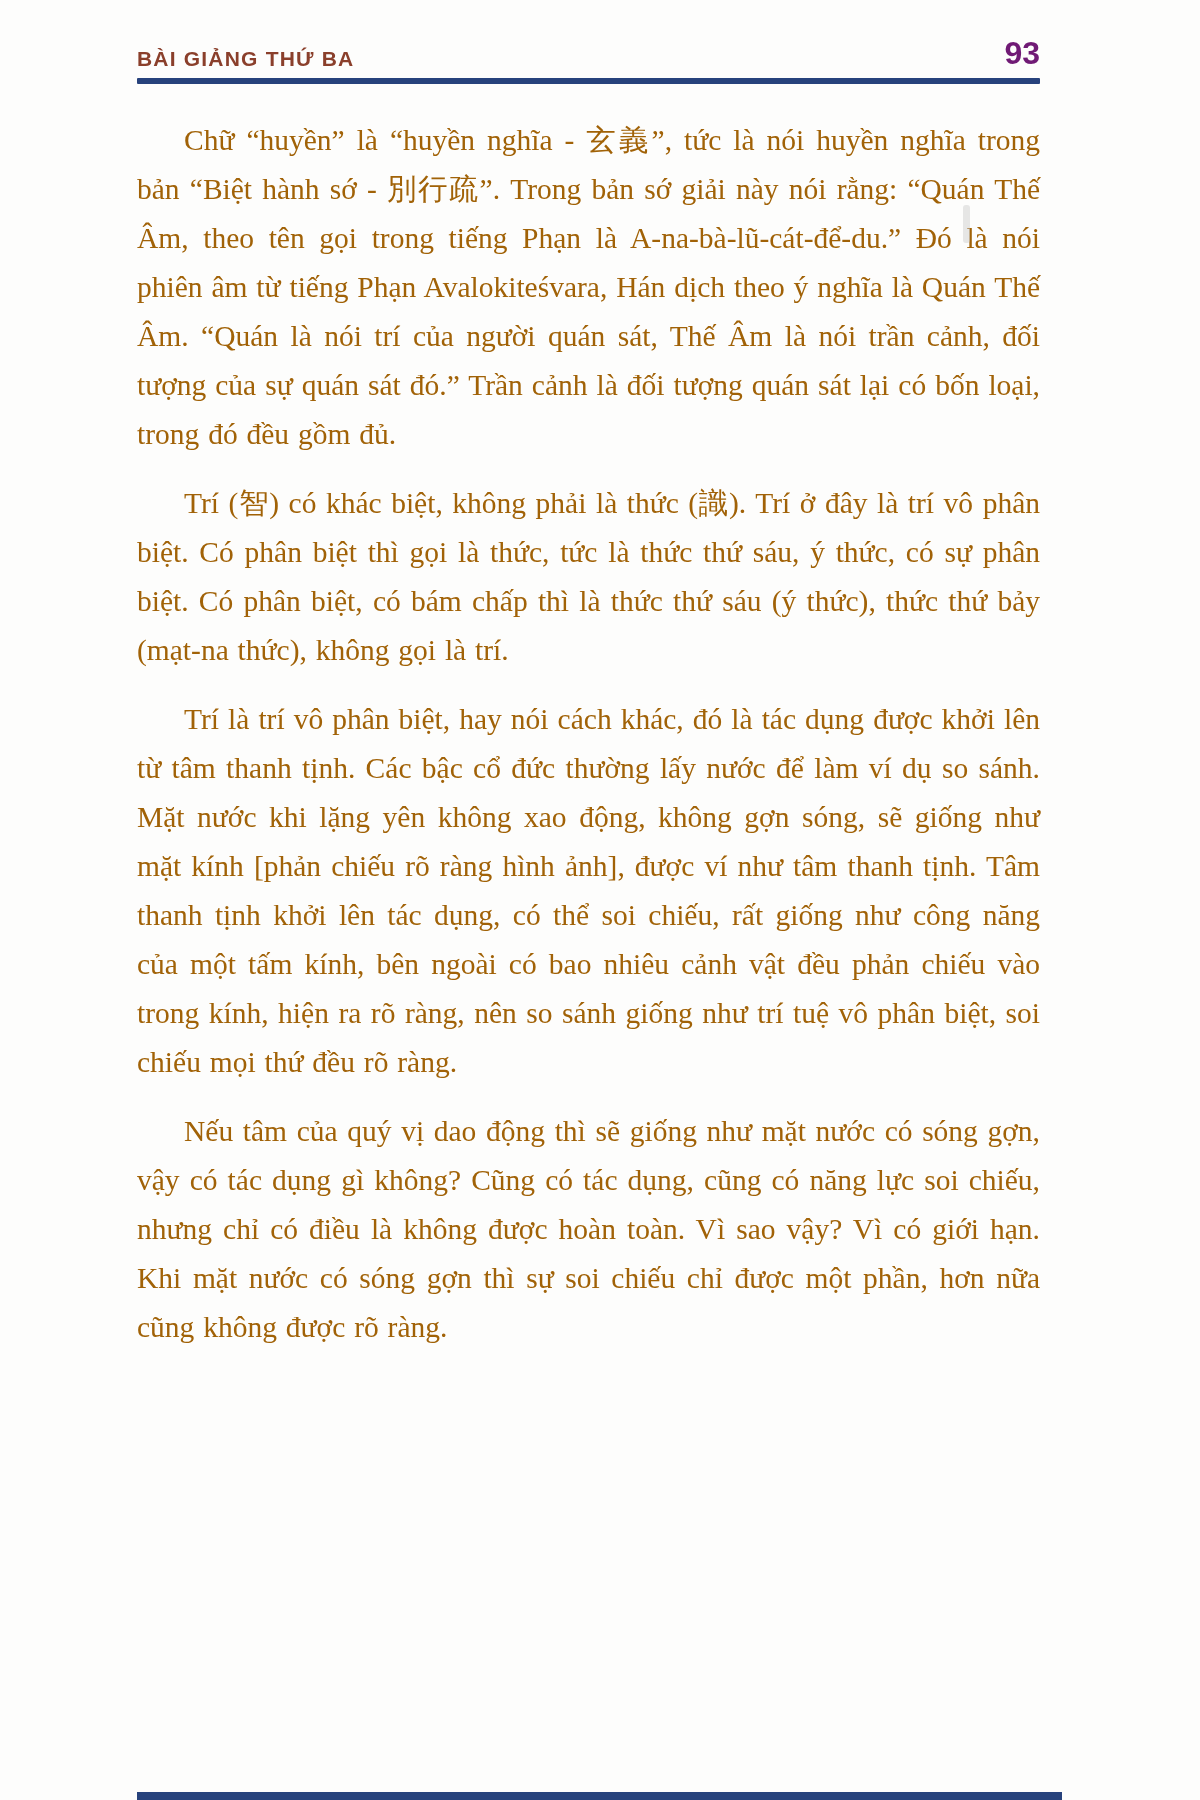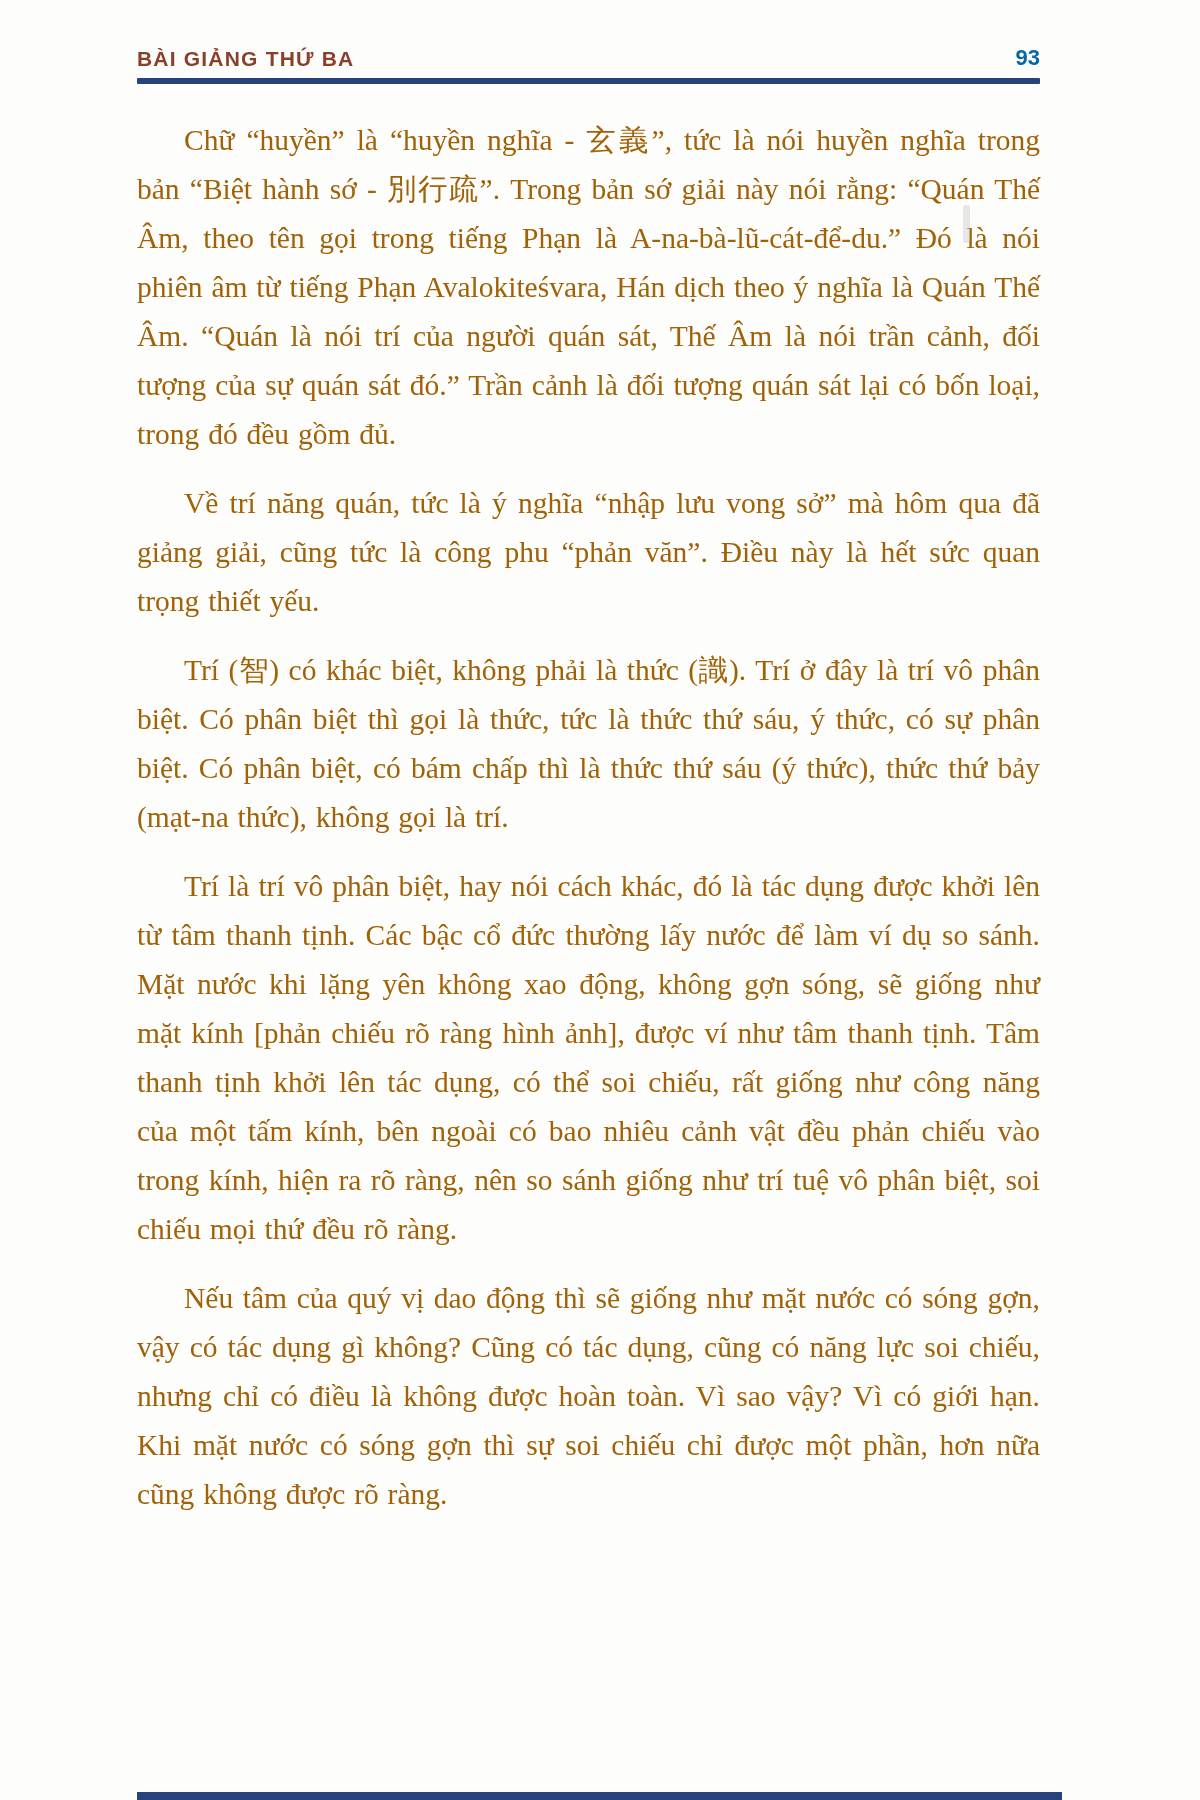--- a/index.html
+++ b/index.html
@@ -31,22 +31,22 @@
     font-family: "Liberation Sans", sans-serif;
     font-weight: 700;
     font-size: 21px;
     letter-spacing: 1.2px;
     color: #8a3f2b;
     line-height: 1;
   }
   .page-number {
     font-family: "Liberation Sans", sans-serif;
     font-weight: 700;
-    font-size: 22px;
-    color: #0369a1;
+    font-size: 32px;
+    color: #701a75;
     line-height: 1;
   }
   .header-rule {
     height: 6px;
     margin-top: 9px;
     background: #27427c;
     border-radius: 1px;
   }
 
   
@@ -96,21 +96,20 @@
   </div>
 
   <div class="header-rule"></div>
 
   <div class="scan-streak"></div>
 
   <article class="body-text">
 
       <p>Chữ “huyền” là “huyền nghĩa - 玄義”, tức là nói huyền nghĩa trong bản “Biệt hành sớ - 別行疏”. Trong bản sớ giải này nói rằng: “Quán Thế Âm, theo tên gọi trong tiếng Phạn là A-na-bà-lũ-cát-để-du.” Đó là nói phiên âm từ tiếng Phạn Avalokiteśvara, Hán dịch theo ý nghĩa  là Quán Thế Âm. “Quán là nói trí của người quán sát, Thế Âm là nói trần cảnh, đối tượng của sự quán sát đó.” Trần cảnh là đối tượng quán sát lại có bốn loại, trong đó đều gồm đủ.</p>
 
-      <p>Về trí năng quán, tức là ý nghĩa “nhập lưu vong sở” mà hôm qua đã giảng giải, cũng tức là công phu “phản văn”. Điều này là hết sức quan trọng thiết yếu.</p>
 
       <p>Trí (智) có khác biệt, không phải là thức (識). Trí ở đây là trí vô phân biệt. Có phân biệt thì gọi là thức, tức là thức thứ sáu, ý thức, có sự phân biệt. Có phân biệt, có bám chấp thì là thức thứ sáu (ý thức), thức thứ bảy (mạt-na thức), không gọi là trí.</p>
 
       <p>Trí là trí vô phân biệt, hay nói cách khác, đó là tác dụng được khởi lên từ tâm thanh tịnh. Các bậc cổ đức thường lấy nước để làm ví dụ so sánh. Mặt nước khi lặng yên không xao động, không gợn sóng, sẽ giống như mặt kính [phản chiếu rõ ràng hình ảnh], được ví như tâm thanh tịnh. Tâm thanh tịnh khởi lên tác dụng, có thể soi chiếu, rất giống như công năng của một tấm kính, bên ngoài có bao nhiêu cảnh vật đều phản chiếu vào trong kính, hiện ra rõ ràng, nên so sánh giống như trí tuệ vô phân biệt, soi chiếu mọi thứ đều rõ ràng.</p>
 
       <p>Nếu tâm của quý vị dao động thì sẽ giống như mặt nước có sóng gợn, vậy có tác dụng gì không? Cũng có tác dụng, cũng có năng lực soi chiếu, nhưng chỉ có điều là không được hoàn toàn. Vì sao vậy? Vì có giới hạn. Khi mặt nước có sóng gợn thì sự soi chiếu chỉ được một phần, hơn nữa cũng không được rõ ràng.</p>
     </article>
 
   <div class="footer-rule"></div>
 

